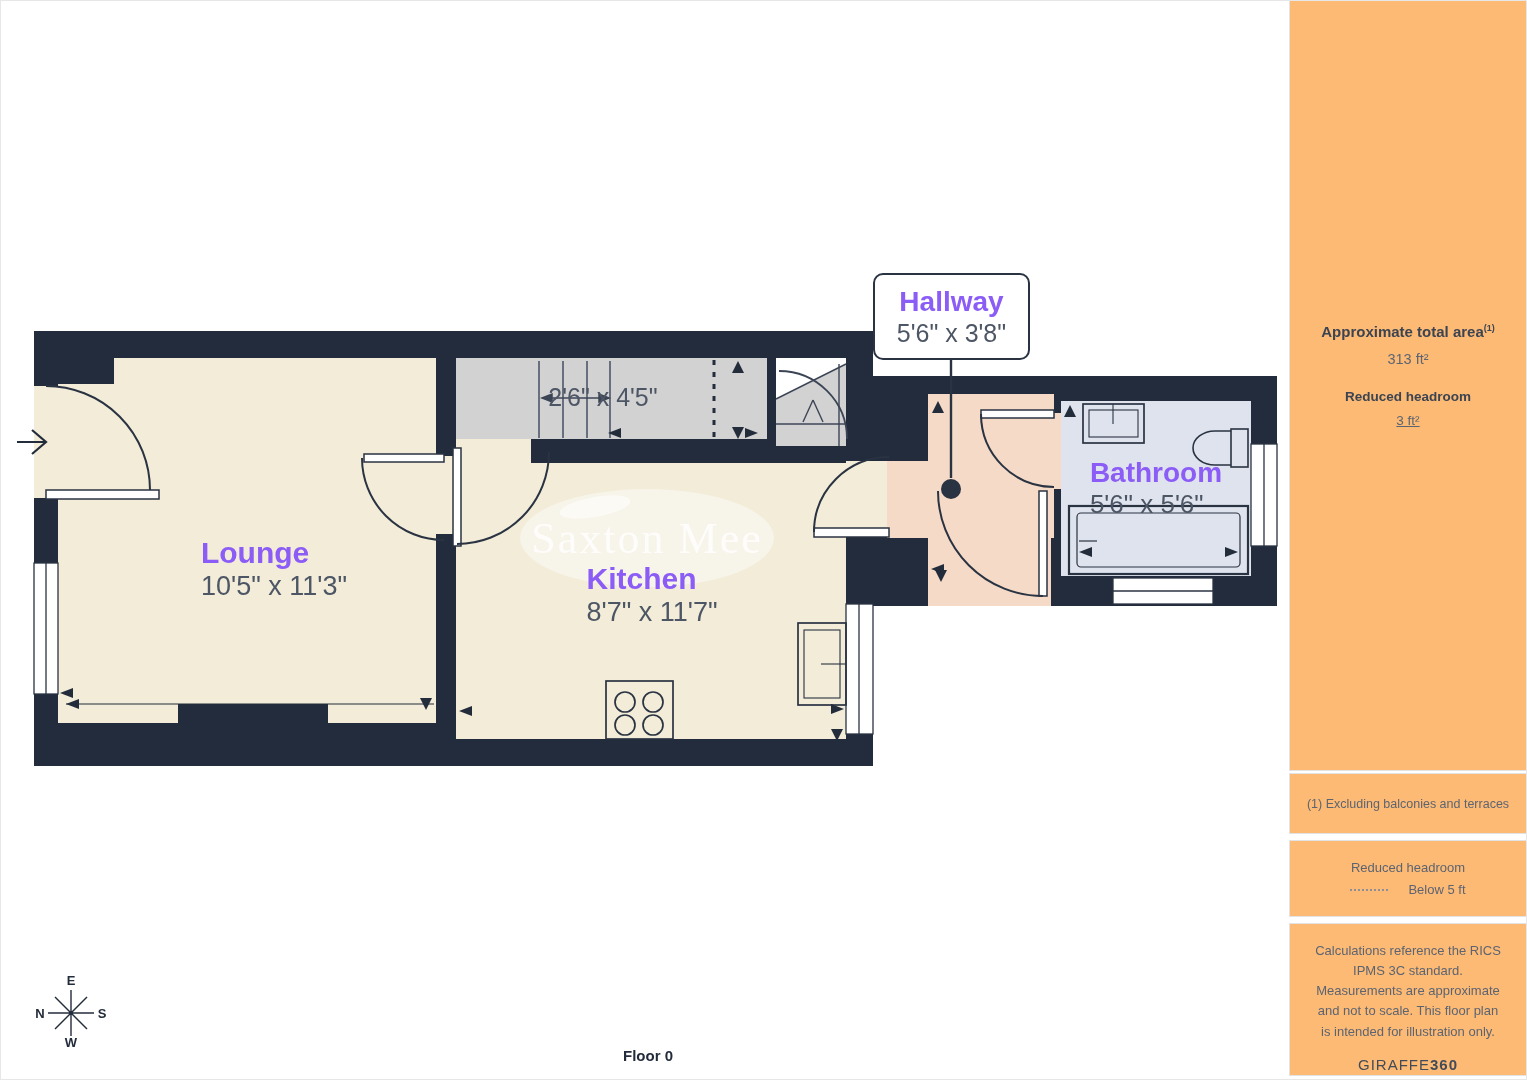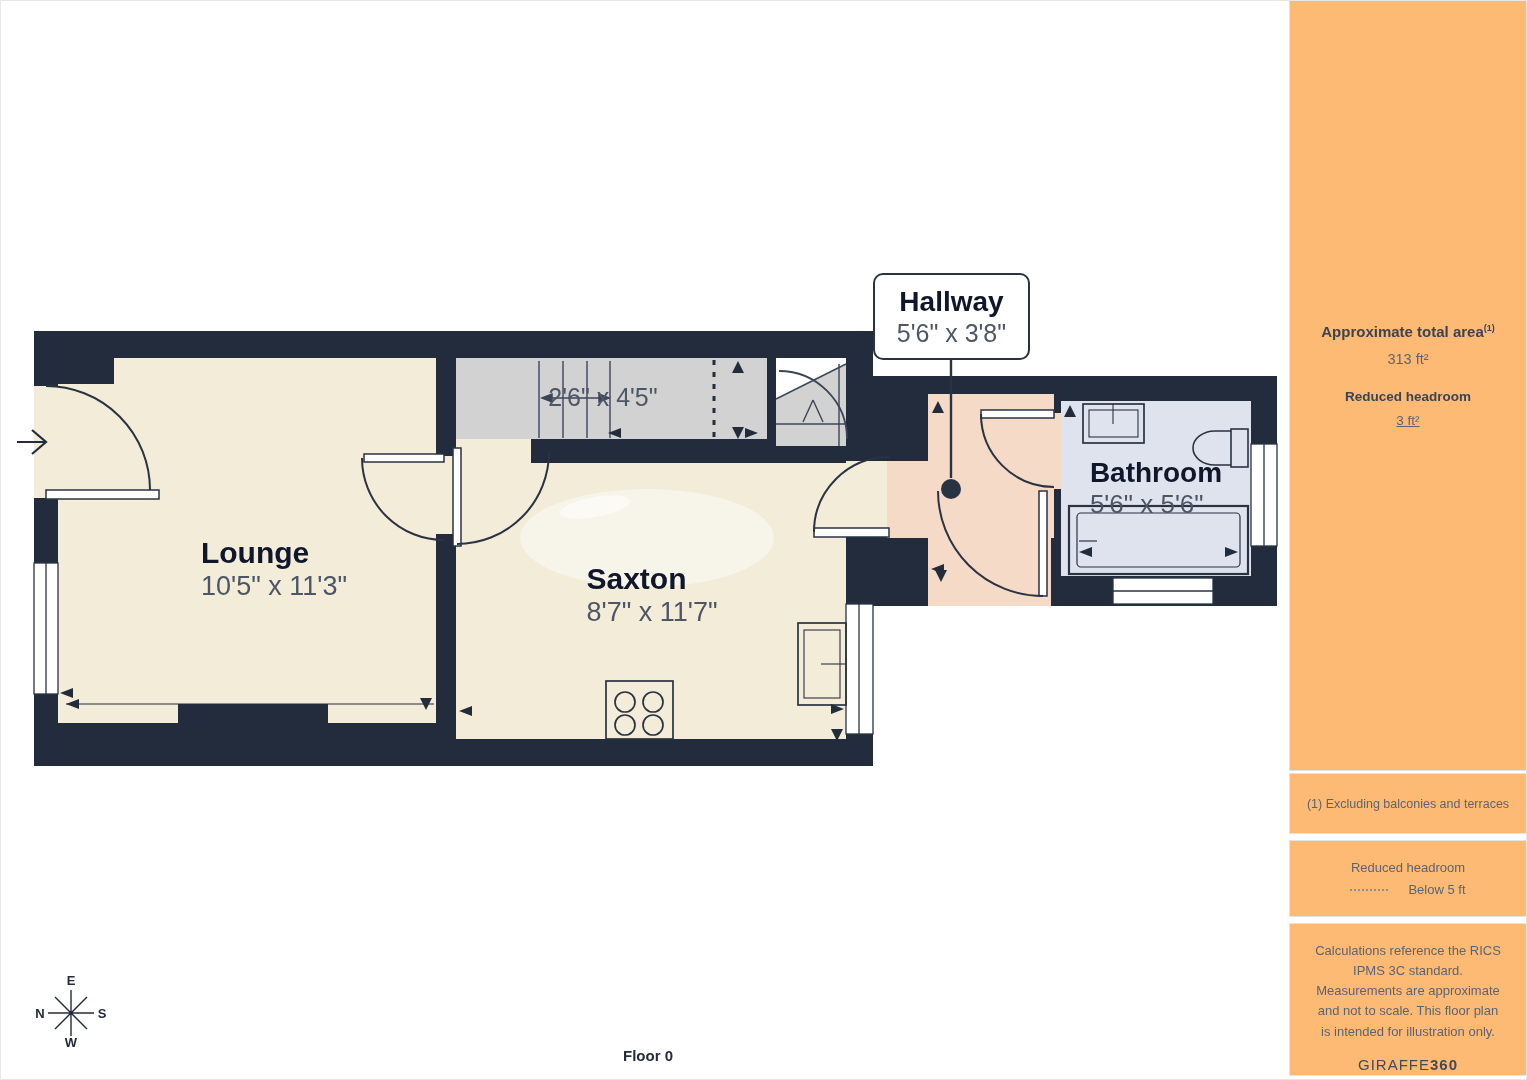--- a/index.html
+++ b/index.html
@@ -3,21 +3,21 @@
 <meta charset="utf-8">
 <style>
   * { margin:0; padding:0; box-sizing:border-box; }
   body { background:#ffffff; font-family:"Liberation Sans","DejaVu Sans",sans-serif; }
   .canvas { position:relative; width:1527px; height:1080px; background:#ffffff;
             border:1px solid #e7e7e7; overflow:hidden; }
   .plan-svg { position:absolute; left:0; top:0; }
 
   
   .room-label { position:absolute; transform:translate(-50%,-50%); text-align:left; white-space:nowrap; }
-  .room-name  { font-size:30px; font-weight:700; color:#0f172a; line-height:1.18; }
+  .room-name  { font-size:30px; font-weight:700; color:#8b5cf6; line-height:1.18; }
   .room-dims  { font-size:27px; font-weight:400; color:#4d5665; line-height:1.22; }
   .bath .room-name { font-size:28px; }
   .bath .room-dims { font-size:26px; }
   .stairs-dims { position:absolute; transform:translate(-50%,-50%); font-size:25px; color:#4d5665; white-space:nowrap; }
   .watermark-text { position:absolute; transform:translate(-50%,-50%); font-family:"Liberation Serif","DejaVu Serif",serif;
             font-size:44px; color:rgba(255,255,255,0.82); letter-spacing:2px; white-space:nowrap; }
   .callout { position:absolute; left:872px; top:272px; width:157px; height:87px;
              background:#ffffff; border:2px solid #2a3342; border-radius:10px;
              display:flex; flex-direction:column; align-items:center; justify-content:center; }
   .callout .room-name { font-size:28px; }
@@ -214,27 +214,28 @@
       <circle cx="70" cy="1012" r="2" fill="#232c3b" stroke="none"></circle>
       <g stroke="none" fill="#232c3b" font-size="13" font-weight="bold" text-anchor="middle" font-family="Liberation Sans, DejaVu Sans, sans-serif">
         <text x="70" y="984">E</text>
         <text x="101" y="1017">S</text>
         <text x="70" y="1046">W</text>
         <text x="39" y="1017">N</text>
       </g>
     </g>
   </svg>
 
+  <div class="watermark-text" style="left:646px; top:537px;">Saxton Mee</div>
 
   <div class="room-label" style="left:273px; top:568px;">
     <div class="room-name">Lounge</div>
     <div class="room-dims">10'5" x 11'3"</div>
   </div>
   <div class="room-label" style="left:651px; top:594px;">
-    <div class="room-name">Saxton</div>
+    <div class="room-name">Kitchen</div>
     <div class="room-dims">8'7" x 11'7"</div>
   </div>
   <div class="room-label bath" style="left:1155px; top:487px;">
     <div class="room-name">Bathroom</div>
     <div class="room-dims">5'6" x 5'6"</div>
   </div>
   <div class="stairs-dims" style="left:602px; top:396px;">2'6" x 4'5"</div>
 
   <div class="callout">
     <div class="room-name">Hallway</div>

